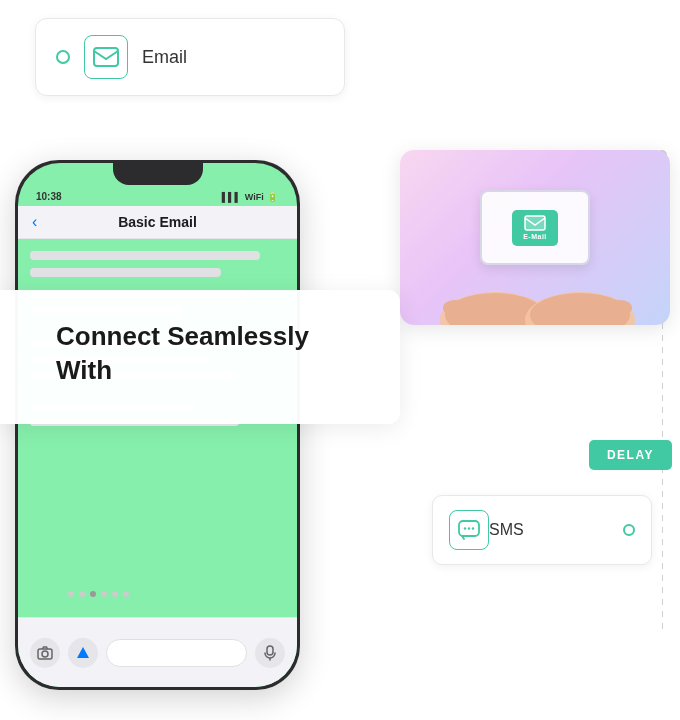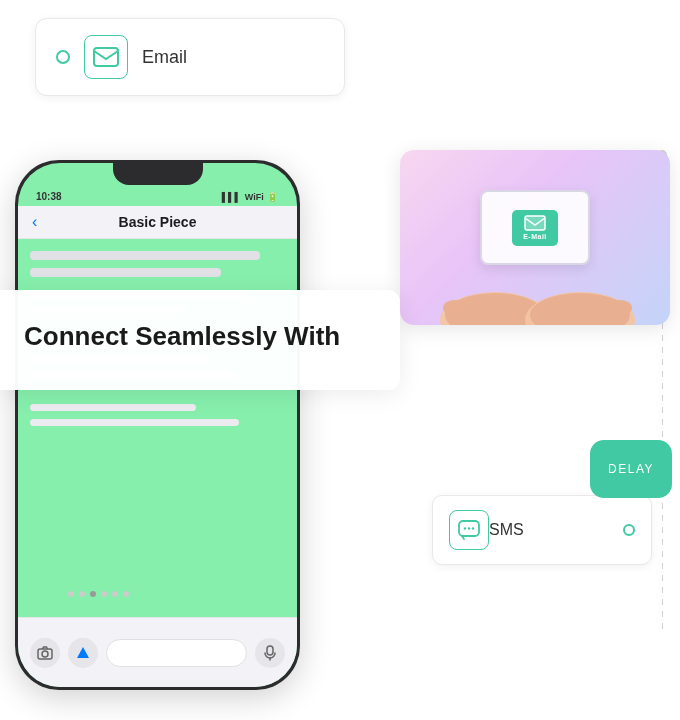--- a/index.html
+++ b/index.html
@@ -215,21 +215,21 @@
     }
 
     
     .text-overlay {
       position: absolute;
       top: 290px;
       left: 0;
       width: 400px;
       background: rgba(255,255,255,0.97);
       border-radius: 0 12px 12px 0;
-      padding: 30px 36px 36px 24px;
+      padding: 30px 36px 36px 56px;
       z-index: 20;
       box-shadow: 0 4px 24px rgba(0,0,0,0.08);
     }
 
     .text-overlay h2 {
       font-size: 26px;
       font-weight: 700;
       color: #1a1a1a;
       line-height: 1.3;
     }
@@ -277,24 +277,24 @@
     }
 
     
     .delay-badge {
       position: absolute;
       top: 440px;
       right: 8px;
       background: #40c9a2;
       color: #fff;
       font-size: 12px;
-      font-weight: 400;
+      font-weight: 700;
       letter-spacing: 1.5px;
-      padding: 22px 18px;
-      border-radius: 14px;
+      padding: 8px 18px;
+      border-radius: 5px;
       z-index: 15;
       text-transform: uppercase;
     }
 
     
     .sms-card {
       position: absolute;
       top: 495px;
       right: 28px;
       width: 220px;
@@ -406,21 +406,21 @@
       <div class="phone-status-bar">
         <span>10:38</span>
         <div class="phone-status-icons">
           <span>▌▌▌</span>
           <span>WiFi</span>
           <span>🔋</span>
         </div>
       </div>
       <div class="phone-nav-bar">
         <span class="phone-nav-back">‹</span>
-        <span class="phone-nav-title">Basic Piece</span>
+        <span class="phone-nav-title">Basic Email</span>
       </div>
       <div class="phone-content">
         <div class="phone-content-line" style="width:90%"></div>
         <div class="phone-content-line" style="width:75%; margin-bottom:6px;"></div>
         <div class="phone-content-line" style="width:85%; height:7px; background:#ebebf0;"></div>
         <div class="phone-content-line" style="width:60%; height:7px; background:#ebebf0;"></div>
         <div style="height:12px"></div>
         <div class="phone-content-line" style="width:88%; height:7px; background:#ebebf0;"></div>
         <div class="phone-content-line" style="width:70%; height:7px; background:#ebebf0;"></div>
         <div class="phone-content-line" style="width:80%; height:7px; background:#ebebf0;"></div>

